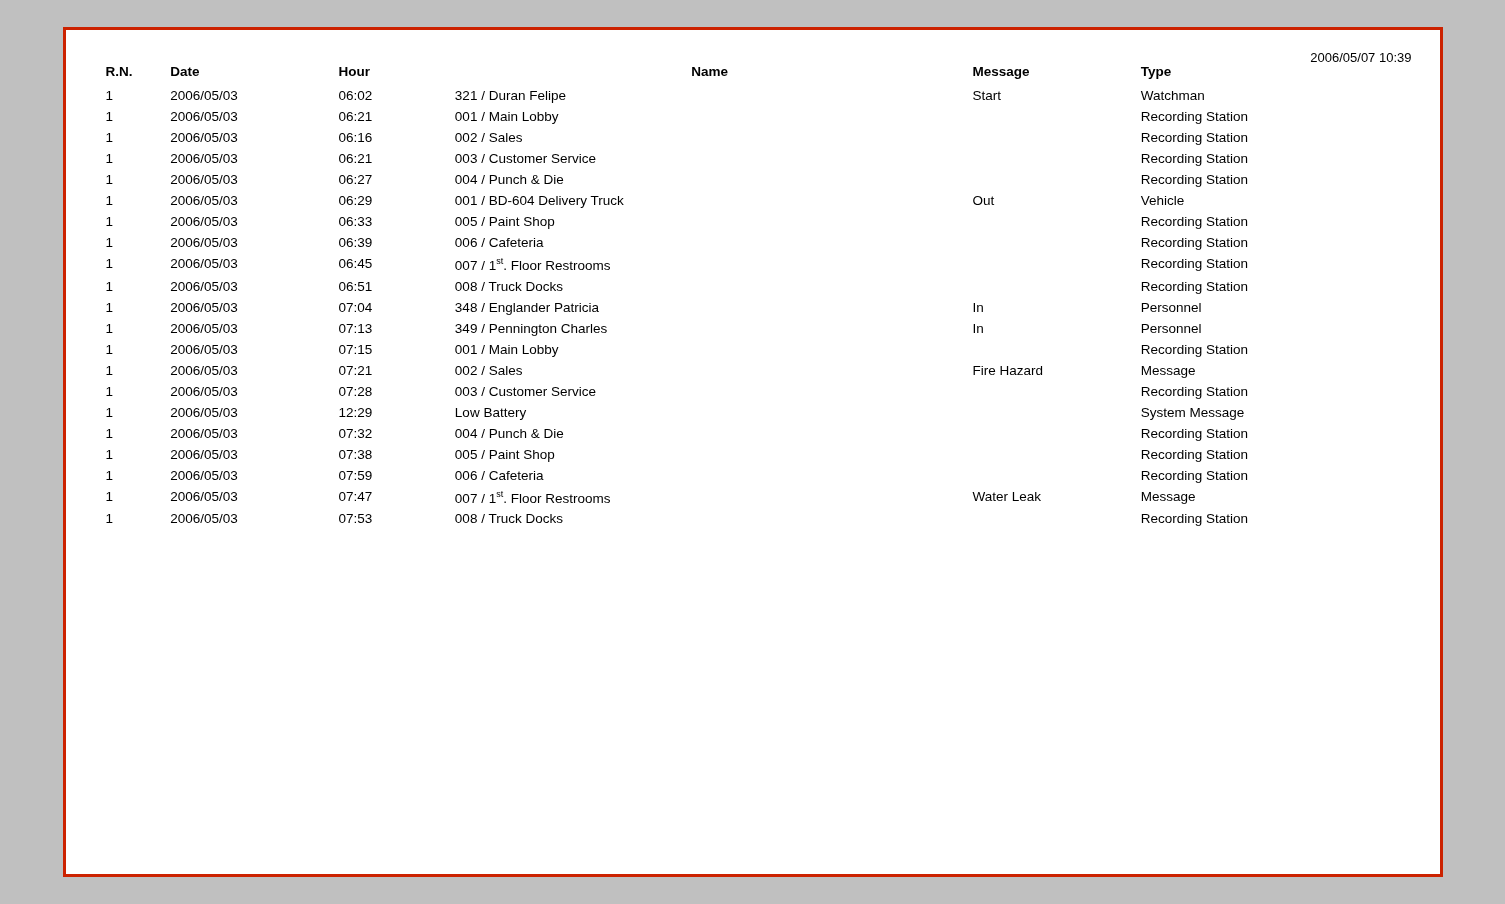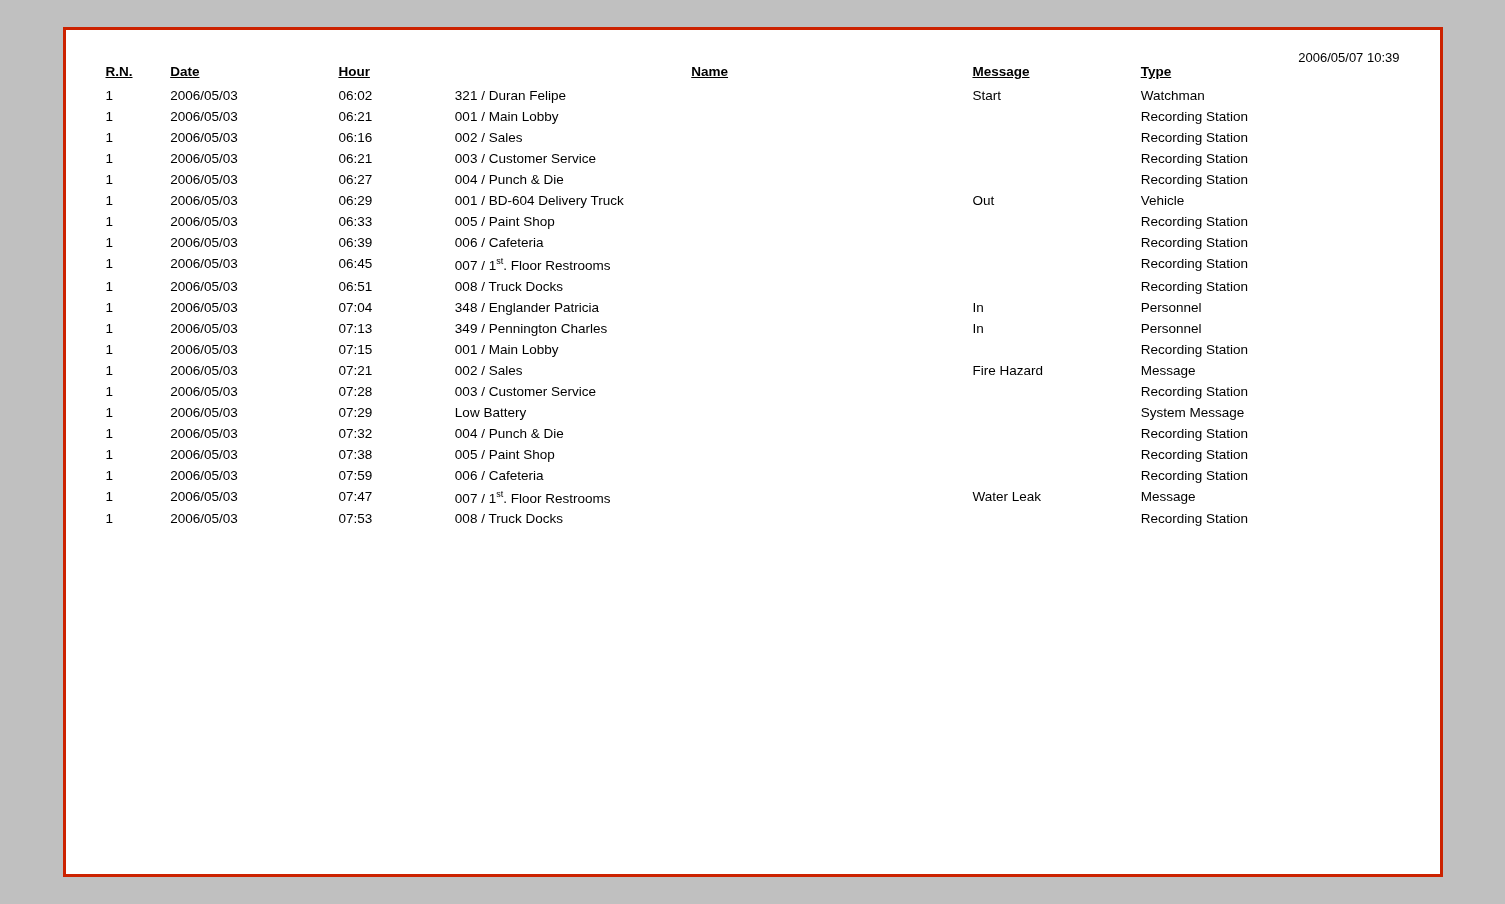--- a/index.html
+++ b/index.html
@@ -15,21 +15,21 @@
       width: 1380px;
       min-height: 850px;
       background: white;
       border: 3px solid #cc2200;
       position: relative;
       padding: 30px 40px 40px 40px;
     }
     .top-right {
       position: absolute;
       top: 20px;
-      right: 40px;
+      right: 28px;
       font-size: 13px;
       text-align: right;
     }
     .report-title {
       font-size: 15px;
       font-weight: bold;
       margin-bottom: 20px;
       margin-top: 10px;
     }
     .report-title .filter-label {
@@ -38,21 +38,20 @@
     table {
       width: 100%;
       border-collapse: collapse;
       font-size: 13.5px;
     }
     thead tr th {
       font-weight: bold;
       text-align: left;
       padding: 4px 8px 6px 0;
       border-bottom: none;
-      text-decoration: underline;
     }
     tbody tr td {
       padding: 3px 8px 3px 0;
       vertical-align: top;
     }
     .col-rn { width: 50px; }
     .col-date { width: 130px; }
     .col-hour { width: 90px; }
     .col-name { width: 400px; }
     .col-message { width: 130px; }
@@ -196,21 +195,21 @@
           <td class="col-rn">1</td>
           <td class="col-date">2006/05/03</td>
           <td class="col-hour">07:28</td>
           <td class="col-name">003 / Customer Service</td>
           <td class="col-message"></td>
           <td class="col-type">Recording Station</td>
         </tr>
         <tr>
           <td class="col-rn">1</td>
           <td class="col-date">2006/05/03</td>
-          <td class="col-hour">07:29</td>
+          <td class="col-hour">12:29</td>
           <td class="col-name">Low Battery</td>
           <td class="col-message"></td>
           <td class="col-type">System Message</td>
         </tr>
         <tr>
           <td class="col-rn">1</td>
           <td class="col-date">2006/05/03</td>
           <td class="col-hour">07:32</td>
           <td class="col-name">004 / Punch &amp; Die</td>
           <td class="col-message"></td>

